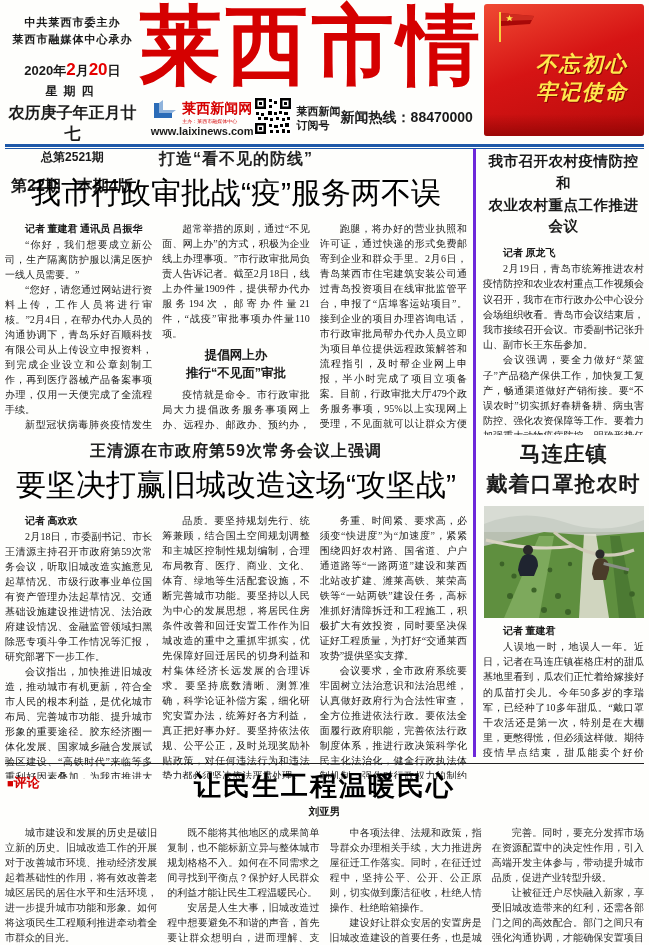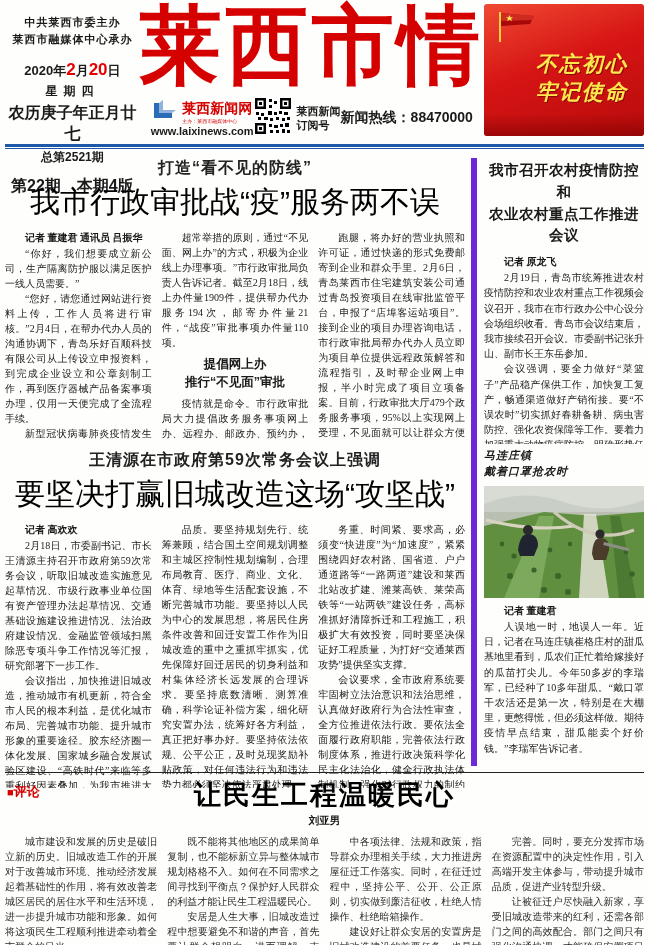--- a/index.html
+++ b/index.html
@@ -53,23 +53,23 @@
     color: #ffe84d; font-size: 21px; line-height: 1.35; letter-spacing: 2px;
     text-shadow: 1px 1px 0 #8c0606;
     padding-left: 36px;
   }
   .poster-deco { position: absolute; bottom: 0; left: 0; width: 100%; height: 22px;
     background: linear-gradient(0deg, rgba(120,0,0,.55), rgba(120,0,0,0)); }
 
   .blue-rule { margin-top: 2px; border-top: 3px solid #1e58a8; border-bottom: 1px solid #1e58a8; height: 5px; }
 
   
-  .content { display: flex; margin-top: 9px; height: 608px; }
+  .content { display: flex; margin-top: 0; height: 608px; }
   .left-region { width: 468px; padding-right: 6px; }
-  .right-region { flex: 1; border-left: 6px solid #6d28d9; padding-left: 7px; }
+  .right-region { flex: 1; border-left: 3px solid #6d28d9; padding-left: 7px; }
 
   .kicker {
     text-align: center; font-size: 16px; font-weight: 600; letter-spacing: 1px;
     color: #222; font-family: "Liberation Sans", sans-serif;
   }
   .headline-big {
     text-align: center; font-size: 30px; font-weight: 400; letter-spacing: 0px;
     color: #000; font-family: "Liberation Sans", "DejaVu Sans", sans-serif;
     margin: 3px 0 7px 0; white-space: nowrap;
   }
@@ -88,22 +88,22 @@
 
   .right-article { height: 286px; overflow: hidden; }
   .ra-headline {
     font-size: 14.5px; font-weight: 900; line-height: 1.5; text-align: center;
     font-family: "Liberation Sans", sans-serif; letter-spacing: 0.5px; margin-top: 2px;
   }
   .ra-body { margin-top: 7px; font-size: 10px; line-height: 1.52; text-align: justify; }
 
   .photo-article { height: 318px; overflow: hidden; margin-top: 4px; }
   .pa-headline {
-    font-size: 11px; font-weight: 900; line-height: 1.45; 
-    font-family: "Liberation Sans", sans-serif; letter-spacing: 1px; font-style: italic;
+    font-size: 21px; font-weight: 900; line-height: 1.45; text-align: center;
+    font-family: "Liberation Sans", sans-serif; letter-spacing: 1px;
   }
   .pa-photo { margin: 6px auto 5px auto; width: 160px; height: 112px; display: block; }
   .pa-body { font-size: 10px; line-height: 1.52; text-align: justify; }
 
   
   .commentary { margin-top: 6px; border-top: 1px solid #222; padding-top: 4px; position: relative; }
   .commentary-label {
     position: absolute; left: 2px; top: 10px; color: #d50000; font-weight: 900;
     font-size: 13px; font-family: "Liberation Sans", sans-serif;
   }

